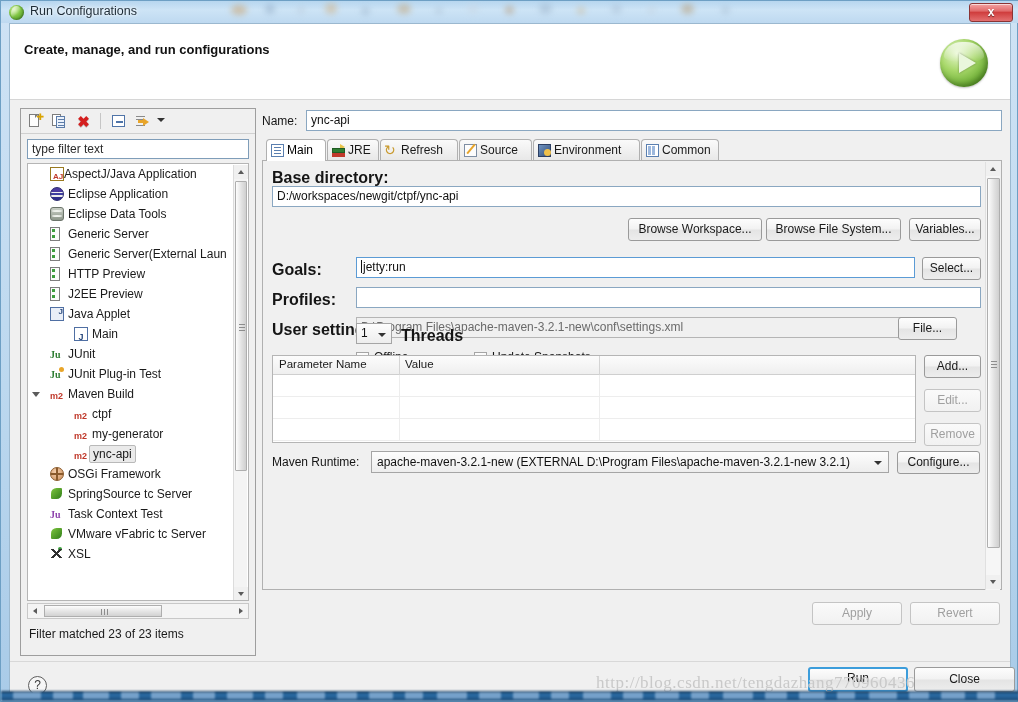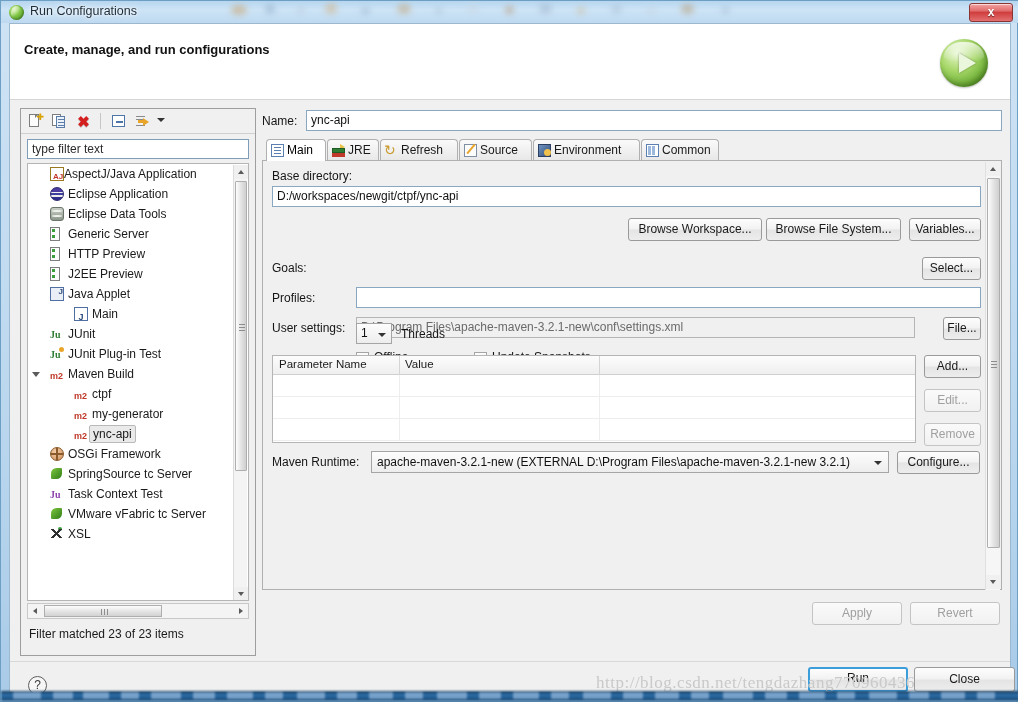--- a/index.html
+++ b/index.html
@@ -279,21 +279,21 @@
      background:#f0c14b; border-radius:50%;}
   .ti-common{ background:#fff; border:1px solid #5a7fb0;}
   .ti-common::after{ content:""; position:absolute; left:1px; top:1px; width:3px; height:9px;
      background:#9db8dd; box-shadow: 4px 0 0 #9db8dd;}
 
   
   #tabpanel {
     position: absolute; left: 0; top: 52px; width: 740px; height: 430px;
     background: #f0f0f0; border: 1px solid #b0b0b0;
   }
-  .f-label { position: absolute; font-size: 12px; color: #151515; }
+  .f-label { position: absolute; font-size: 16px; color: #151515; font-weight: bold; }
   .f-input {
     position: absolute; background: #fff; border: 1px solid #8aa7c1;
     font-size: 12px; color: #111; padding: 2px 4px; height: 21px; line-height: 15px;
     white-space: nowrap; overflow: hidden;
   }
   .f-input.readonly { background: #f0f0f0; border: 1px solid #b5b5b5; color: #6a6a6a; }
   .f-input.focused { border: 1px solid #5b9bd5; }
   .caret { display:inline-block; width:1px; height:13px; background:#111; vertical-align:-2px; margin-right:1px;}
 
   .btn {
@@ -457,20 +457,21 @@
       </div>
 
       <div id="filter-input" title="type filter text">type filter text</div>
 
       <div id="tree">
         <div id="tree-rows">
             <div class="tree-row"><span class="ticon i-aspectj" style="left: 22px;"></span><span class="tlabel" style="margin-left: 36px; text-align: right;">AspectJ/Java Application</span></div>
             <div class="tree-row"><span class="ticon i-eclipseapp" style="left: 22px;"></span><span class="tlabel" style="margin-left: 40px;">Eclipse Application</span></div>
             <div class="tree-row"><span class="ticon i-datatools" style="left: 22px;"></span><span class="tlabel" style="margin-left: 40px;">Eclipse Data Tools</span></div>
             <div class="tree-row"><span class="ticon i-server" style="left: 22px;"></span><span class="tlabel" style="margin-left: 40px;">Generic Server</span></div>
+            <div class="tree-row"><span class="ticon i-server" style="left: 22px;"></span><span class="tlabel" style="margin-left: 40px;">Generic Server(External Laun</span></div>
             <div class="tree-row"><span class="ticon i-server" style="left: 22px;"></span><span class="tlabel" style="margin-left: 40px;">HTTP Preview</span></div>
             <div class="tree-row"><span class="ticon i-server" style="left: 22px;"></span><span class="tlabel" style="margin-left: 40px;">J2EE Preview</span></div>
             <div class="tree-row"><span class="ticon i-applet" style="left: 22px;"></span><span class="tlabel" style="margin-left: 40px;">Java Applet</span></div>
             <div class="tree-row"><span class="ticon i-javaapp" style="left: 46px;"></span><span class="tlabel" style="margin-left: 64px;">Main</span></div>
             <div class="tree-row"><span class="ticon i-junit" style="left: 22px;"></span><span class="tlabel" style="margin-left: 40px;">JUnit</span></div>
             <div class="tree-row"><span class="ticon i-junitplug" style="left: 22px;"></span><span class="tlabel" style="margin-left: 40px;">JUnit Plug-in Test</span></div>
             <div class="tree-row expanded"><span class="twisty" style="left: 4px;"></span><span class="ticon i-m2" style="left: 22px;"></span><span class="tlabel" style="margin-left: 40px;">Maven Build</span></div>
             <div class="tree-row"><span class="ticon i-m2" style="left: 46px;"></span><span class="tlabel" style="margin-left: 64px;">ctpf</span></div>
             <div class="tree-row"><span class="ticon i-m2" style="left: 46px;"></span><span class="tlabel" style="margin-left: 64px;">my-generator</span></div>
             <div class="tree-row"><span class="ticon i-m2" style="left: 46px;"></span><span class="tlabel sel-box" style="margin-left: 61px;">ync-api</span></div>
@@ -529,28 +530,29 @@
       <div id="tabpanel">
 
         <div class="f-label" style="left:9px; top:8px;">Base directory:</div>
         <div class="f-input" style="left:9px; top:25px; width:709px;">D:/workspaces/newgit/ctpf/ync-api</div>
 
         <div class="btn" style="left:365px; top:57px; width:134px;">Browse Workspace...</div>
         <div class="btn" style="left:503px; top:57px; width:135px;">Browse File System...</div>
         <div class="btn" style="left:646px; top:57px; width:72px;">Variables...</div>
 
         <div class="f-label" style="left:9px; top:100px;">Goals:</div>
+        <div class="f-input focused" style="left:93px; top:96px; width:559px;"><span class="caret"></span><span>jetty:run</span></div>
         <div class="btn" style="left:659px; top:96px; width:59px;">Select...</div>
 
         <div class="f-label" style="left:9px; top:130px;">Profiles:</div>
         <div class="f-input" style="left:93px; top:126px; width:625px;"></div>
 
         <div class="f-label" style="left:9px; top:160px;">User settings:</div>
         <div class="f-input readonly" style="left:93px; top:156px; width:559px;">D:\Program Files\apache-maven-3.2.1-new\conf\settings.xml</div>
-        <div class="btn" style="left:680px; top:156px; width:38px;">File...</div>
+        <div class="btn" style="left:635px; top:156px; width:59px;">File...</div>
 
         <div id="checkbox-area">
             <div class="cb-row" style="left: 93px; top: 189px;">
               <span class="cbx"></span>
               <span class="cb-label">Offline</span>
             </div>
             <div class="cb-row" style="left: 211px; top: 189px;">
               <span class="cbx"></span>
               <span class="cb-label">Update Snapshots</span>
             </div>

